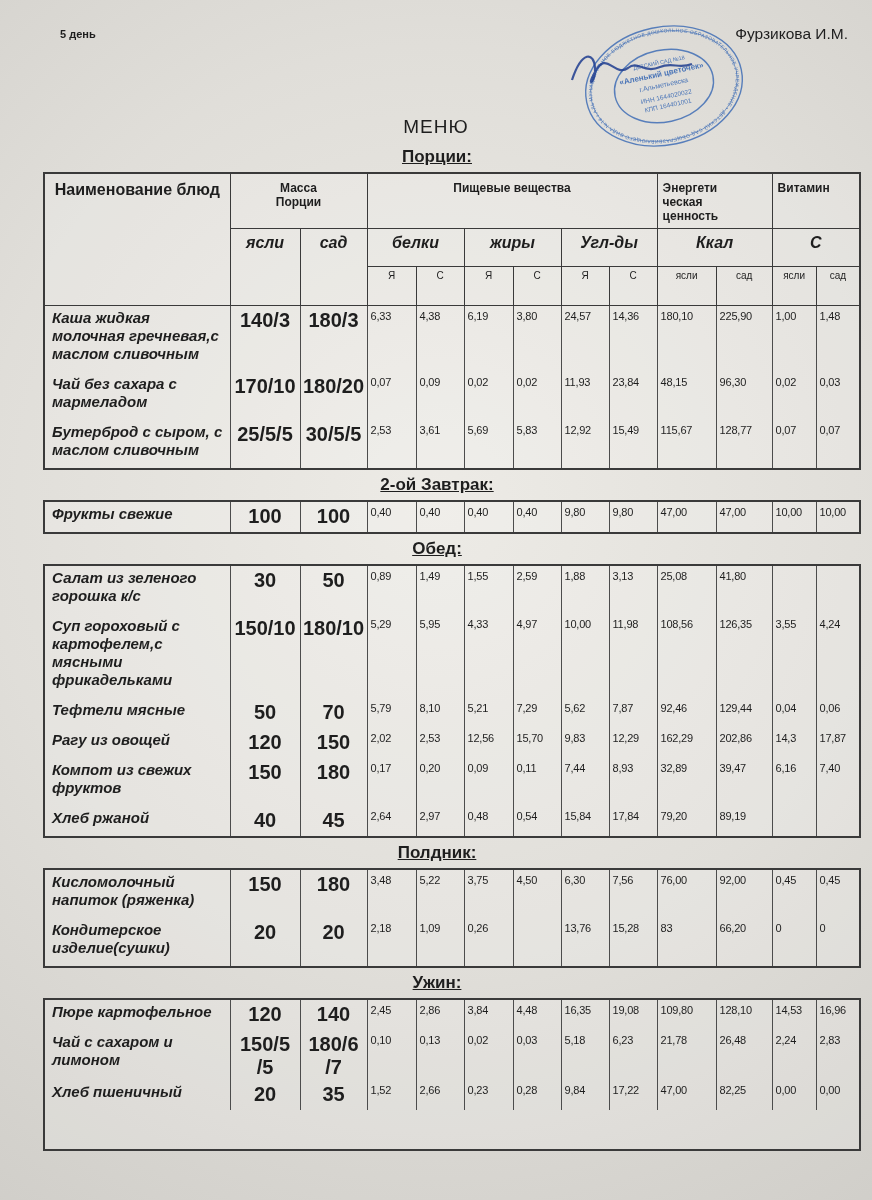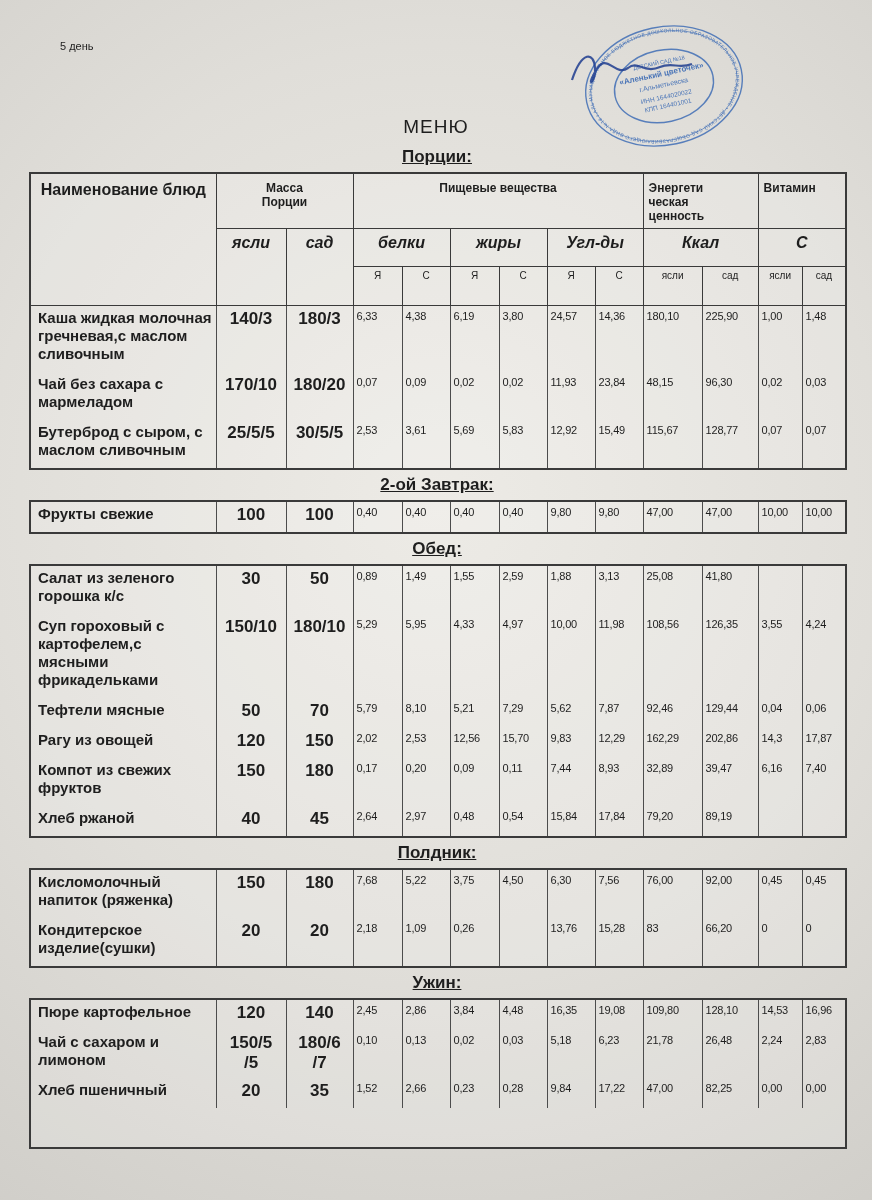--- a/index.html
+++ b/index.html
@@ -1,58 +1,59 @@
 <!DOCTYPE html>
 <html lang="ru"><head>
 <meta charset="utf-8">
 <title>МЕНЮ</title>
 <style>
   *{box-sizing:border-box}
   html,body{margin:0;padding:0}
   body{width:872px;height:1200px;font-family:"Liberation Sans",sans-serif;color:#1e1e1e;background:#b9b7b2;position:relative}
   .paper{position:absolute;inset:0;overflow:hidden;
     background:radial-gradient(115% 85% at 50% 42%,#edebe6 0%,#e0ded9 45%,#cfcdc8 85%,#c0beb9 100%)}
-  .day-label{position:absolute;left:60px;top:40px;font-size:11px;font-weight:400;z-index:2}
+  .day-label{position:absolute;left:60px;top:28px;font-size:11px;font-weight:700;z-index:2}
   .approval{position:absolute;right:24px;top:20px;text-align:right;font-size:15.5px;line-height:27px;z-index:2}
   .stamp{position:absolute;left:564px;top:12px;z-index:1}
   .st-ring{fill:none;stroke:#3f6db5;stroke-width:1.4;opacity:.85}
   .st-ring.thin{stroke-width:.7}
   .st-ringtext{font-size:5px;fill:#3f6db5;letter-spacing:.45px;opacity:.9;font-family:"Liberation Sans",sans-serif}
   .st-c{fill:#3f6db5;text-anchor:middle;opacity:.92;font-family:"Liberation Sans",sans-serif}
   .s1{font-size:5.5px}
   .s2{font-size:8px;font-weight:700}
   .s3{font-size:7px}
   .s4{font-size:6.5px}
   .signature{position:absolute;left:568px;top:42px;z-index:3}
   .content{position:relative;padding-top:116px;z-index:2}
   .menu-title{text-align:center;font-size:19px;letter-spacing:1px;margin:0 0 6px;font-weight:400}
   .section-title{width:816px;margin:2px 0 2px 29px;text-align:center;font-size:17px;font-weight:700;padding:3px 0}
   .section-title .u{text-decoration:underline}
-  table.menu{border-collapse:collapse;table-layout:fixed;width:816px;margin-left:29px;border:2px solid #3a3a3a;background:rgba(255,255,255,0.18)}
+  table.menu{border-collapse:collapse;table-layout:fixed;width:816px;margin-left:43px;border:2px solid #3a3a3a;background:rgba(255,255,255,0.18)}
   table.menu th{border:1px solid #3a3a3a;vertical-align:top;font-family:"Liberation Sans",sans-serif}
   .h1 th{font-size:12px;padding:7px 2px 5px}
   .h1 .th-name{font-size:16px}
   .h1 .th-left{text-align:left;padding-left:5px}
   .pre{white-space:pre-line}
   .h2 th{font-size:16px;font-style:italic;padding:5px 2px 14px}
   .h3 th{font-size:10px;font-weight:400;padding:3px 0 24px}
   tbody.block td{border-left:1px solid #4c4c4c;border-right:1px solid #4c4c4c;vertical-align:top}
-  td.name{font-size:15px;font-weight:700;line-height:1.2;text-align:left;padding:3px 4px 9px 7px}
-  td.mass{font-size:17px;font-weight:700;text-align:center;padding-top:3px;white-space:pre-line;line-height:1.15}
+  td.name{font-size:15px;font-weight:700;font-style:italic;line-height:1.2;text-align:left;padding:3px 4px 9px 7px}
+  td.mass{font-size:20px;font-weight:700;text-align:center;padding-top:3px;white-space:pre-line;line-height:1.15}
   td.num{font-size:11px;text-align:left;padding:4px 1px 0 3px;letter-spacing:-0.2px}
   tr.tail td{height:40px;border:none}
 </style>
 </head>
 <body>
 
 <div class="paper">
 
   <div class="day-label">5 день</div>
 
   <div class="approval">
+    <div>Фурзикова И.М.</div>
   </div>
 
   <svg class="stamp" width="200" height="148" viewBox="0 0 200 148">
     <g transform="rotate(-12 100 74)">
       <ellipse class="st-ring" cx="100" cy="74" rx="79" ry="59"></ellipse>
       <ellipse class="st-ring thin" cx="100" cy="74" rx="74" ry="54.5"></ellipse>
       <ellipse class="st-ring" cx="100" cy="74" rx="50" ry="36"></ellipse>
       <path id="stampRing" d="M 27.5 74 A 72.5 53 0 1 1 172.5 74 A 72.5 53 0 1 1 27.5 74" fill="none"></path>
       <text class="st-ringtext"><textPath href="#stampRing">МУНИЦИПАЛЬНОЕ БЮДЖЕТНОЕ ДОШКОЛЬНОЕ ОБРАЗОВАТЕЛЬНОЕ УЧРЕЖДЕНИЕ • ДЕТСКИЙ САД ОБЩЕРАЗВИВАЮЩЕГО ВИДА №18 г.АЛЬМЕТЬЕВСКА •</textPath></text>
       <text class="st-c s1" x="100" y="52">ДЕТСКИЙ САД №18</text>
@@ -336,21 +337,21 @@
         <col style="width:59px">
           <col style="width:56px">
           <col style="width:44px">
           <col style="width:44px">
       </colgroup>
       <tbody class="block">
           <tr>
             <td class="name">Кисломолочный напиток (ряженка)</td>
             <td class="mass">150</td>
             <td class="mass">180</td>
-            <td class="num">7,68</td>
+            <td class="num">3,48</td>
             <td class="num">5,22</td>
             <td class="num">3,75</td>
             <td class="num">4,50</td>
             <td class="num">6,30</td>
             <td class="num">7,56</td>
             <td class="num">76,00</td>
             <td class="num">92,00</td>
             <td class="num">0,45</td>
             <td class="num">0,45</td>
           </tr>

